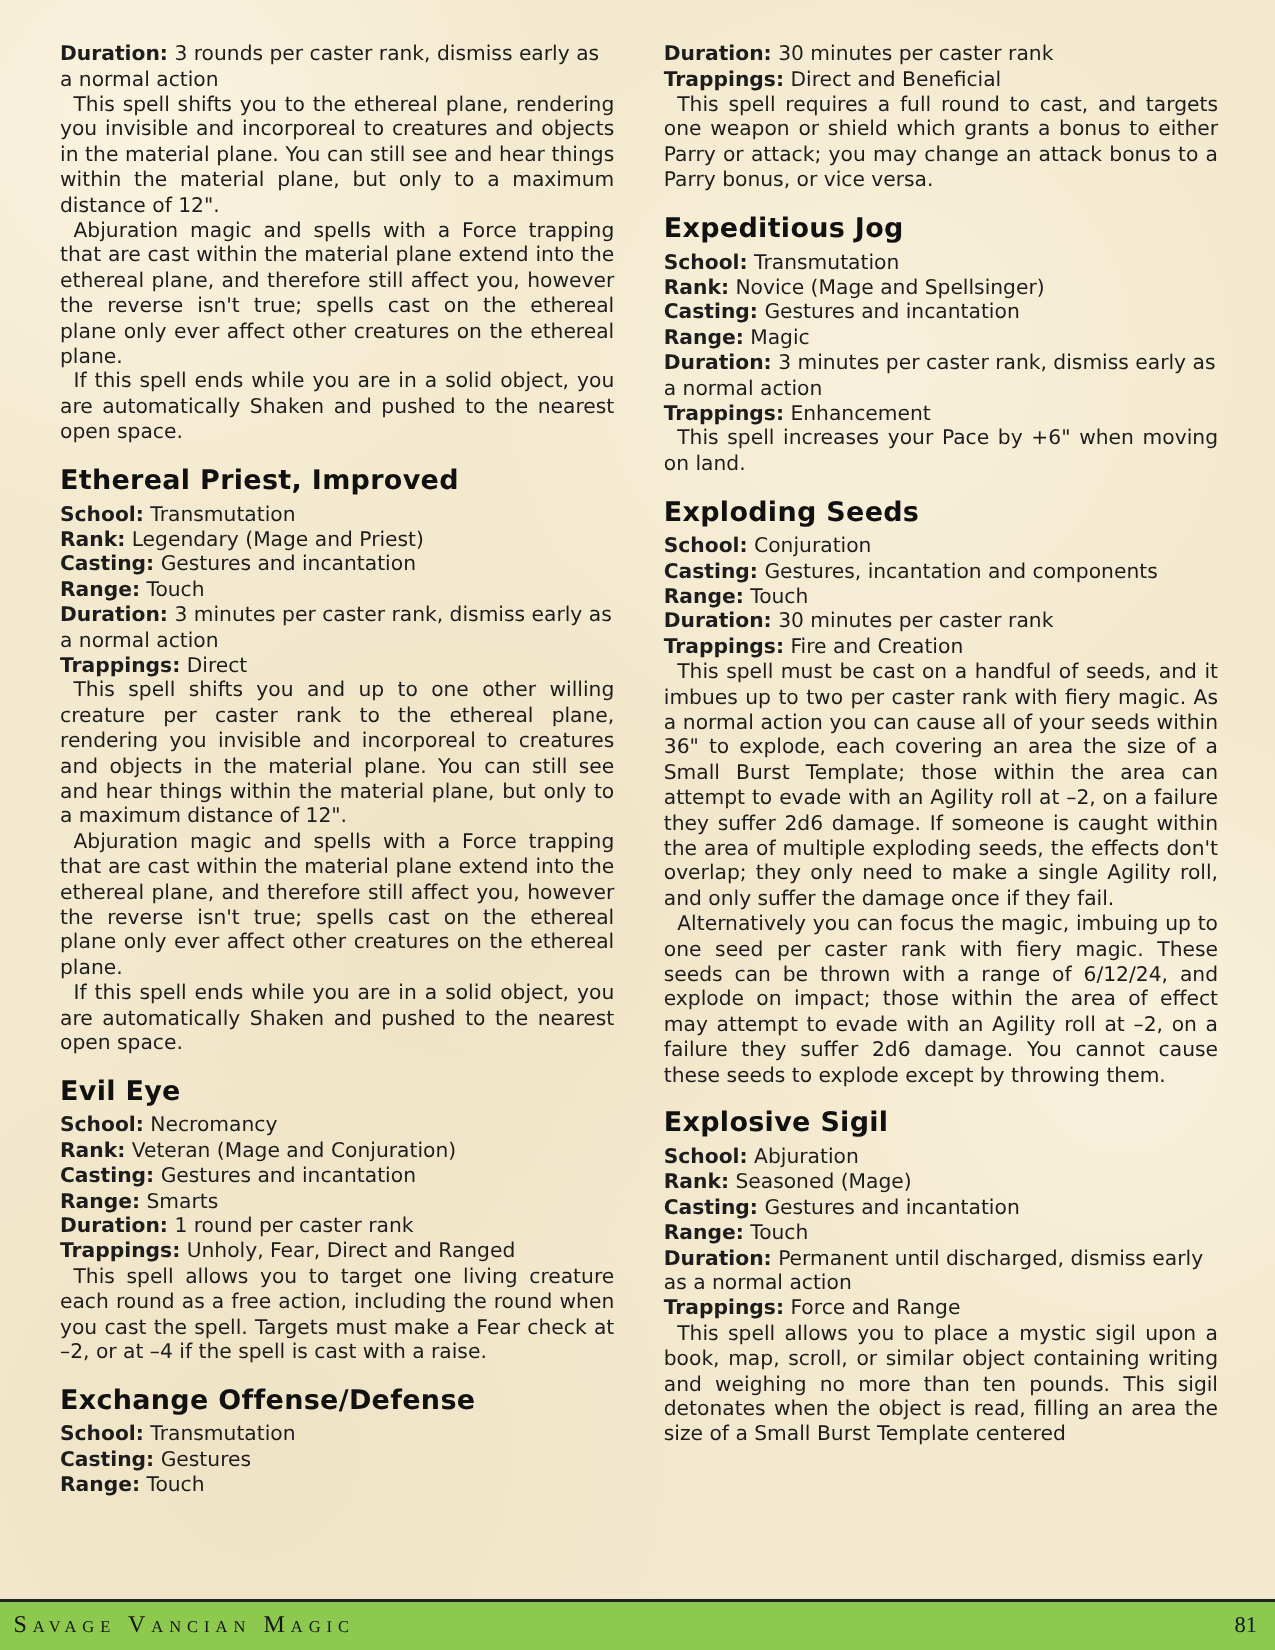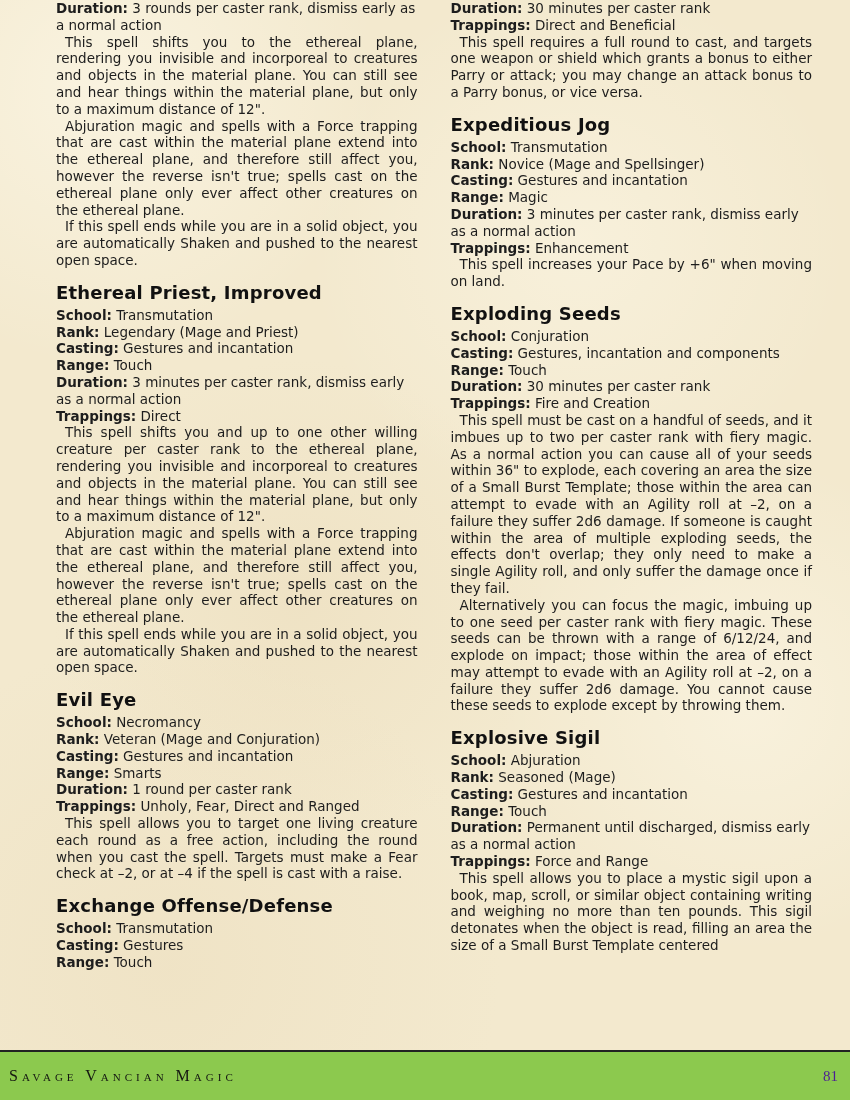--- a/index.html
+++ b/index.html
@@ -13,23 +13,22 @@
       radial-gradient(circle at 12% 8%,  rgba(255,251,238,0.55) 0, rgba(255,251,238,0) 22%),
       radial-gradient(circle at 68% 22%, rgba(255,251,238,0.40) 0, rgba(255,251,238,0) 26%),
       radial-gradient(circle at 35% 55%, rgba(231,214,178,0.35) 0, rgba(231,214,178,0) 30%),
       radial-gradient(circle at 88% 64%, rgba(255,251,238,0.45) 0, rgba(255,251,238,0) 24%),
       radial-gradient(circle at 20% 88%, rgba(231,214,178,0.30) 0, rgba(231,214,178,0) 28%);
     font-family: "DejaVu Sans", "Liberation Sans", sans-serif;
     color: #1d1d1d;
   }
   .page-content {
     display: flex;
-    padding: 0 38px 0 40px;
+    padding: 28px 38px 0 40px;
     gap: 33px;
-    margin-left: 16px;
   }
   .column {
     flex: 1 1 0;
     min-width: 0;
     font-size: 13.5px;
     line-height: 16.8px;
   }
   .spell-heading {
     font-size: 18px;
     line-height: 22px;
@@ -44,41 +43,41 @@
   .para {
     margin: 0;
     text-align: justify;
     text-indent: 9px;
   }
   .page-footer {
     position: absolute;
     left: 0;
     right: 0;
     bottom: 0;
-    height: 50px;
+    height: 34px;
     background: #8cc94e;
     border-top: 2px solid #222;
     display: flex;
     align-items: center;
     justify-content: space-between;
     padding: 0 12px 0 9px;
     box-sizing: border-box;
   }
   .footer-title {
     font-family: "Liberation Serif", "DejaVu Serif", serif;
     font-variant: small-caps;
     letter-spacing: 4px;
     font-size: 16px;
     font-weight: 500;
     color: #151812;
   }
   .page-number {
     font-family: "Liberation Serif", "DejaVu Serif", serif;
     font-size: 15px;
-    color: #4c1d95;
+    color: #0f172a;
   }
 </style>
 </head>
 <body>
 
 <div class="page-content">
   <div class="column" id="col-0">
       <div class="stats">
         <div class="stat-line"><b>Duration:</b> <span>3 rounds per caster rank, dismiss early as a normal action</span></div>
       </div>

